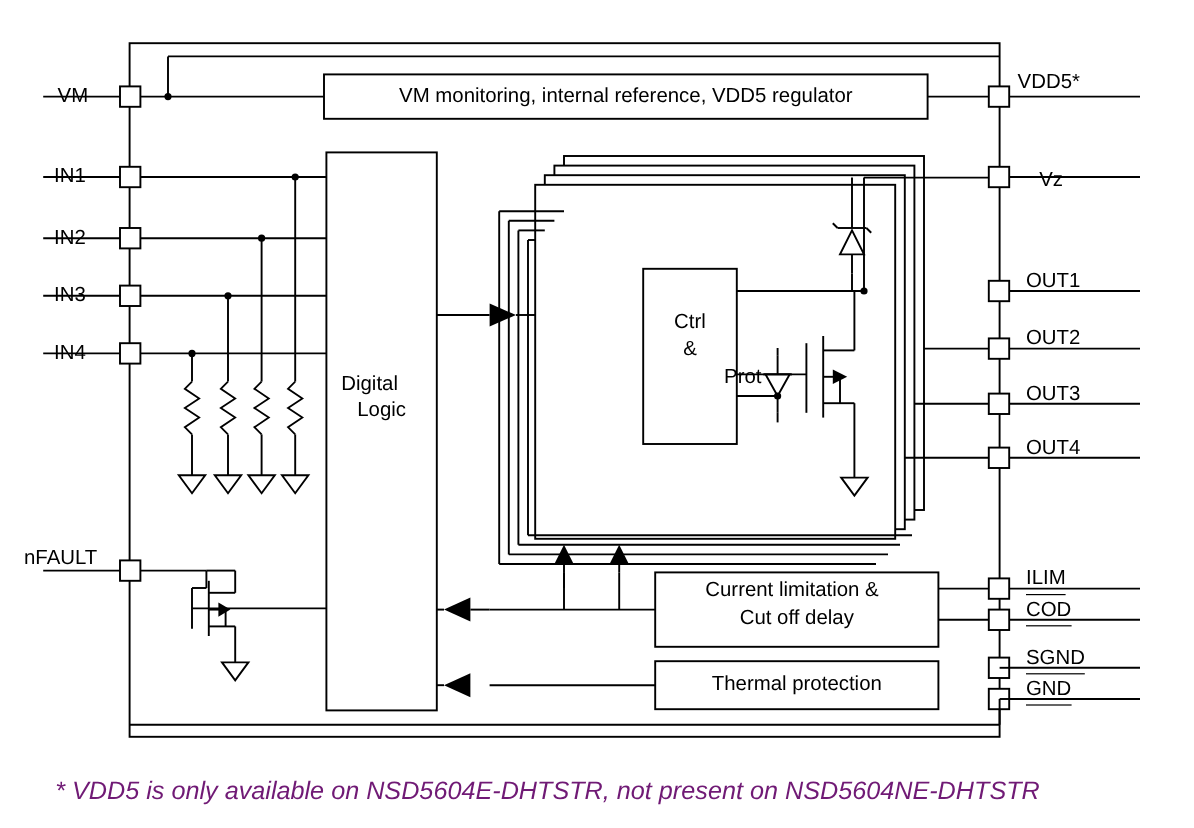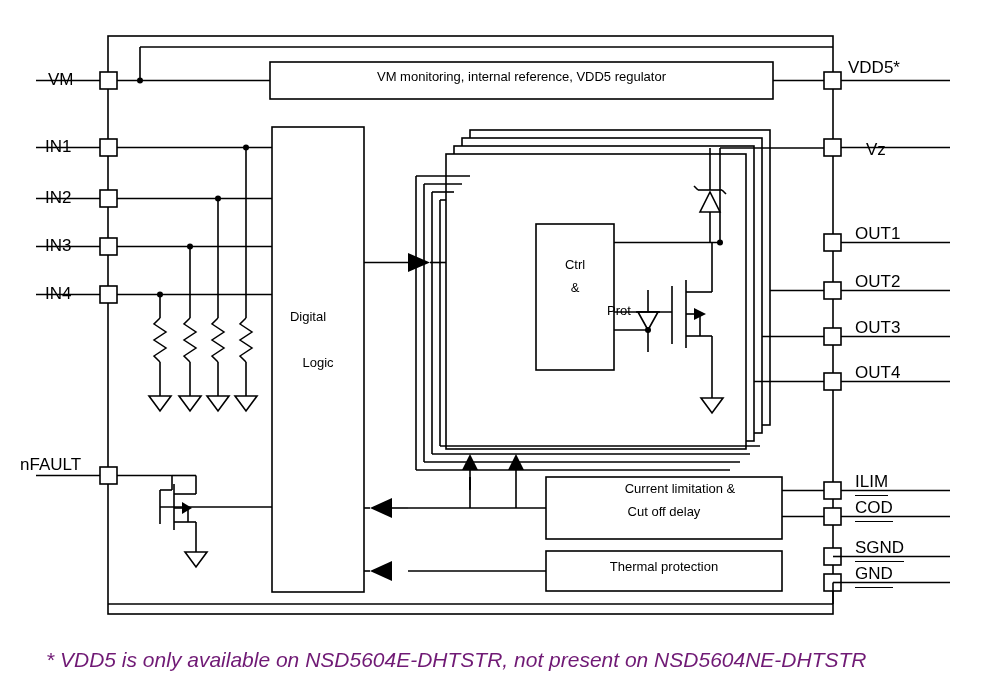--- a/index.html
+++ b/index.html
@@ -22,21 +22,21 @@
   }
   svg#schematic {
     position: absolute;
     left: 0; top: 0;
     width: 995px;
     height: 690px;
   }
   .lbl {
     position: absolute;
     font-family: "Liberation Sans", sans-serif;
-    font-size: 13px;
+    font-size: 17px;
     color: #000;
     white-space: nowrap;
     line-height: 1.15;
   }
   .lbl.blk {
     text-align: center;
   }
   .footnote {
     position: absolute;
     left: 46px;
@@ -271,26 +271,26 @@
   <div class="lbl pinlabel" style="left:855px; top:318px;">OUT3</div>
   <div class="lbl pinlabel" style="left:855px; top:363px;">OUT4</div>
   <div class="lbl pinlabel underline" style="left:855px; top:472px;">ILIM</div>
   <div class="lbl pinlabel underline" style="left:855px; top:498px;">COD</div>
   <div class="lbl pinlabel underline" style="left:855px; top:538px;">SGND</div>
   <div class="lbl pinlabel underline" style="left:855px; top:564px;">GND</div>
 
   <div class="lbl blk" style="left:270px; top:70px; width:503px;">VM monitoring, internal reference, VDD5 regulator</div>
 
   <div class="lbl blk" style="left:272px; top:310px; width:72px;">Digital</div>
-  <div class="lbl blk" style="left:272px; top:332px; width:92px;margin-top:24px;">Logic</div>
+  <div class="lbl blk" style="left:272px; top:332px; width:92px;">Logic</div>
 
   <div class="lbl blk" style="left:536px; top:258px; width:78px;">Ctrl</div>
   <div class="lbl blk" style="left:536px; top:281px; width:78px;">&amp;</div>
   <div class="lbl blk" style="left:536px; top:304px; width:94px;margin-left:36px;">Prot</div>
 
-  <div class="lbl blk" style="left:544px; top:482px; width:272px;">Current limitation &amp;</div>
+  <div class="lbl blk" style="left:524px; top:482px; width:272px;">Current limitation &amp;</div>
   <div class="lbl blk" style="left:546px; top:560px; width:236px;">Thermal protection</div>
 
   <div class="lbl blk" style="left:546px; top:505px; width:236px;">Cut off delay</div>
 
   <div class="footnote">* VDD5 is only available on NSD5604E-DHTSTR, not present on NSD5604NE-DHTSTR</div>
 
 </div>
 
 </body></html>

